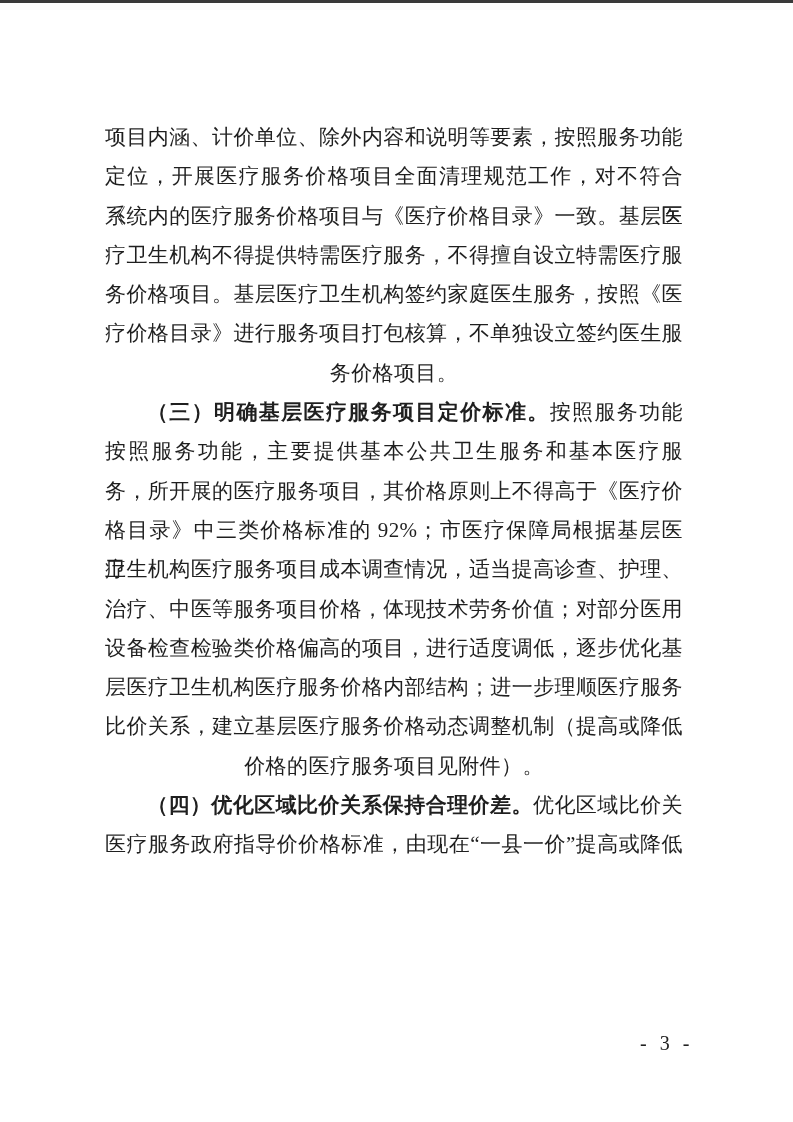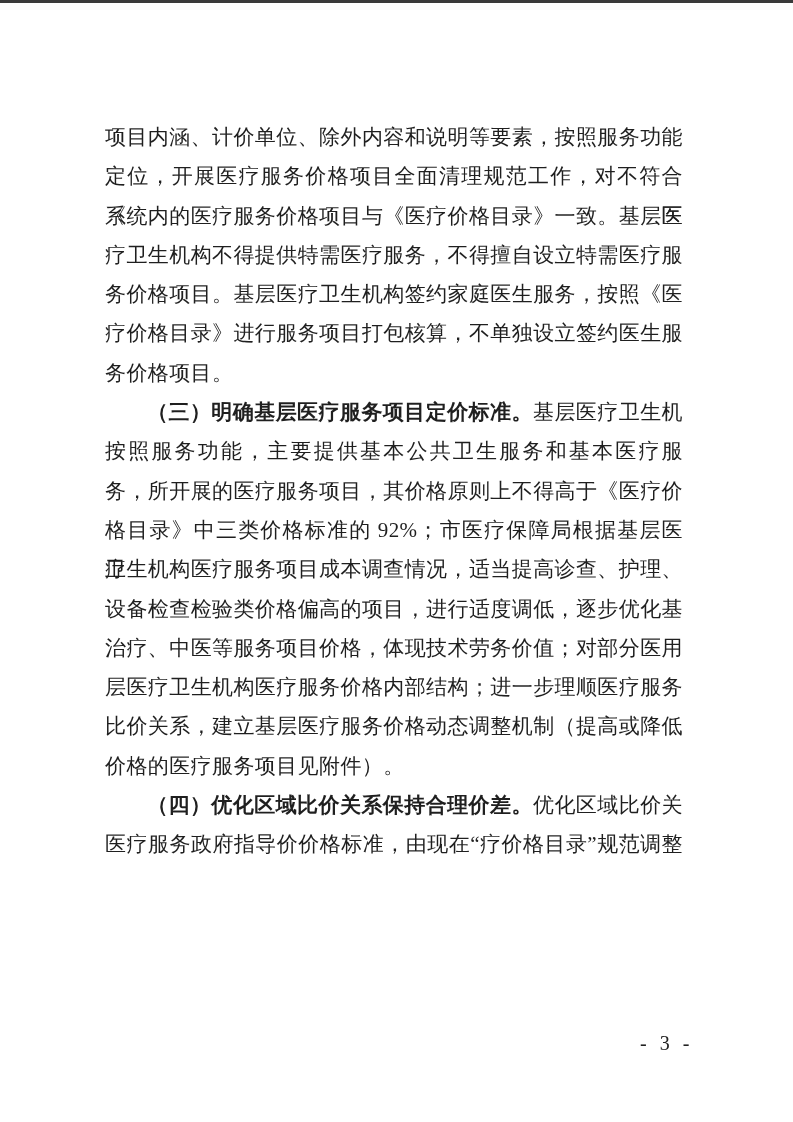--- a/index.html
+++ b/index.html
@@ -33,21 +33,21 @@
     width: 578px;
   }
   .line {
     box-sizing: border-box;
     width: 100%;
     height: 39.3px;
     line-height: 39.3px;
     font-size: 21px;
     letter-spacing: 0.4px;
     white-space: nowrap;
-    text-align: left;
+    text-align: center;
   }
   .line.fill {
     white-space: normal;
     text-align: justify;
     text-align-last: justify;
     text-justify: inter-character;
   }
   .line.indent {
     text-indent: 2em;
   }
@@ -70,27 +70,27 @@
 <div class="page">
   <div class="scan-edge"></div>
   <div class="textblock" id="textblock">
       <div class="line fill">项目内涵、计价单位、除外内容和说明等要素，按照服务功能</div>
       <div class="line fill">定位，开展医疗服务价格项目全面清理规范工作，对不符合《医</div>
       <div class="line fill">系统内的医疗服务价格项目与《医疗价格目录》一致。基层医</div>
       <div class="line fill">疗卫生机构不得提供特需医疗服务，不得擅自设立特需医疗服</div>
       <div class="line fill">务价格项目。基层医疗卫生机构签约家庭医生服务，按照《医</div>
       <div class="line fill">疗价格目录》进行服务项目打包核算，不单独设立签约医生服</div>
       <div class="line">务价格项目。</div>
-      <div class="line fill indent"><span class="lead">（三）明确基层医疗服务项目定价标准。</span><span>基层医疗卫生机</span></div>
+      <div class="line fill indent"><span class="lead">（三）明确基层医疗服务项目定价标准。</span><span>按照服务功能</span></div>
       <div class="line fill">按照服务功能，主要提供基本公共卫生服务和基本医疗服</div>
       <div class="line fill">务，所开展的医疗服务项目，其价格原则上不得高于《医疗价</div>
       <div class="line fill">格目录》中三类价格标准的 92%；市医疗保障局根据基层医疗</div>
       <div class="line fill">卫生机构医疗服务项目成本调查情况，适当提高诊查、护理、</div>
+      <div class="line fill">治疗、中医等服务项目价格，体现技术劳务价值；对部分医用</div>
       <div class="line fill">设备检查检验类价格偏高的项目，进行适度调低，逐步优化基</div>
-      <div class="line fill">治疗、中医等服务项目价格，体现技术劳务价值；对部分医用</div>
       <div class="line fill">层医疗卫生机构医疗服务价格内部结构；进一步理顺医疗服务</div>
       <div class="line fill">比价关系，建立基层医疗服务价格动态调整机制（提高或降低</div>
       <div class="line">价格的医疗服务项目见附件）。</div>
       <div class="line fill indent"><span class="lead">（四）优化区域比价关系保持合理价差。</span><span>优化区域比价关</span></div>
-      <div class="line fill">医疗服务政府指导价价格标准，由现在“疗价格目录”规范调整</div>
+      <div class="line fill">医疗服务政府指导价价格标准，由现在“一县一价”提高或降低</div>
     </div>
   <div class="pagenum">- 3 -</div>
 </div>
 
 </body></html>

